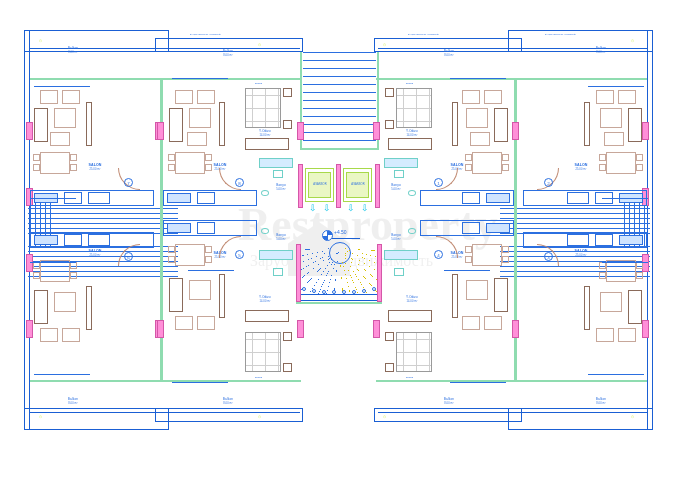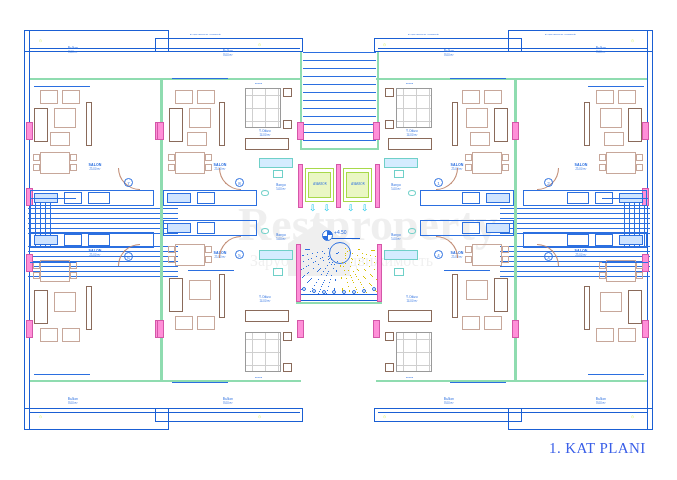--- a/index.html
+++ b/index.html
@@ -487,15 +487,14 @@
   <div class="glass" style="left:602px;top:198px;width:46px;height:1.4px;"></div>
   <div class="glass" style="left:30px;top:262px;width:46px;height:1.4px;"></div>
   <div class="glass" style="left:188px;top:270px;width:46px;height:1.4px;"></div>
   <div class="glass" style="left:444px;top:270px;width:46px;height:1.4px;"></div>
   <div class="glass" style="left:602px;top:262px;width:46px;height:1.4px;"></div>
 
   <div class="tiny" style="left:190px;top:33px;">BAHÇE KORKULUK YÜKSEKLİĞİ</div>
   <div class="tiny" style="left:408px;top:33px;">BAHÇE KORKULUK YÜKSEKLİĞİ</div>
   <div class="tiny" style="left:545px;top:33px;">BAHÇE KORKULUK YÜKSEKLİĞİ</div>
 
-  <div id="title" style="left:549px;top:440px;">1. KAT PLANI</div>
 
 </div>
 
 </body></html>

